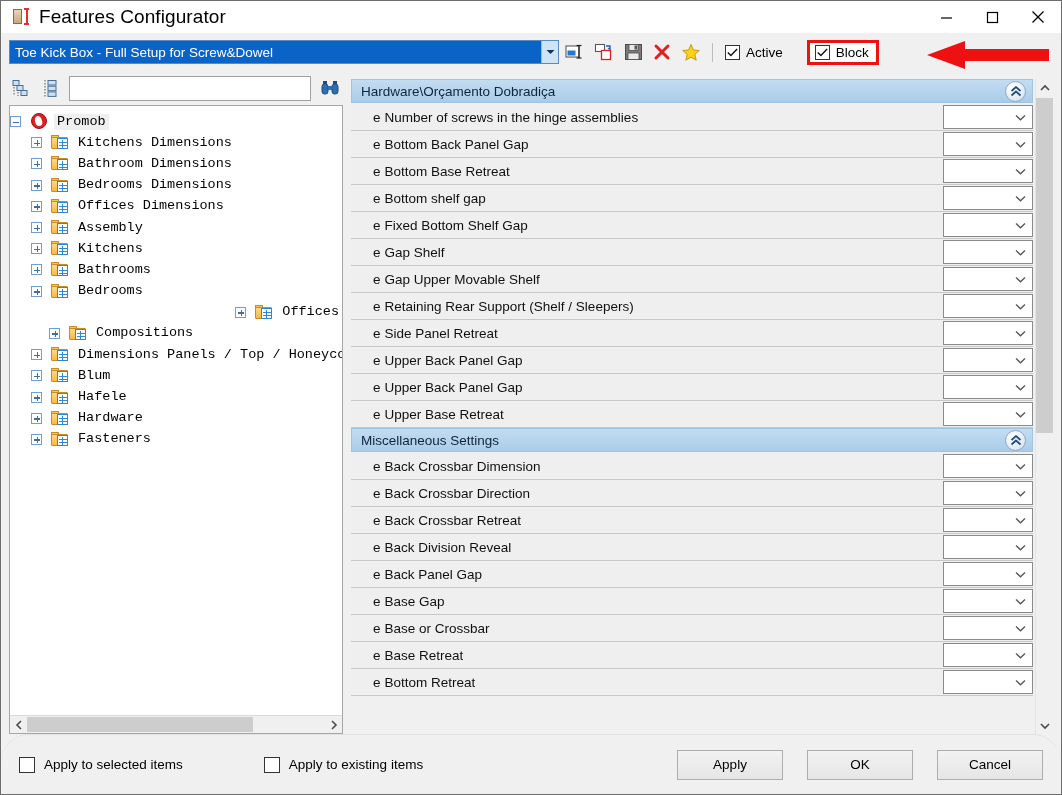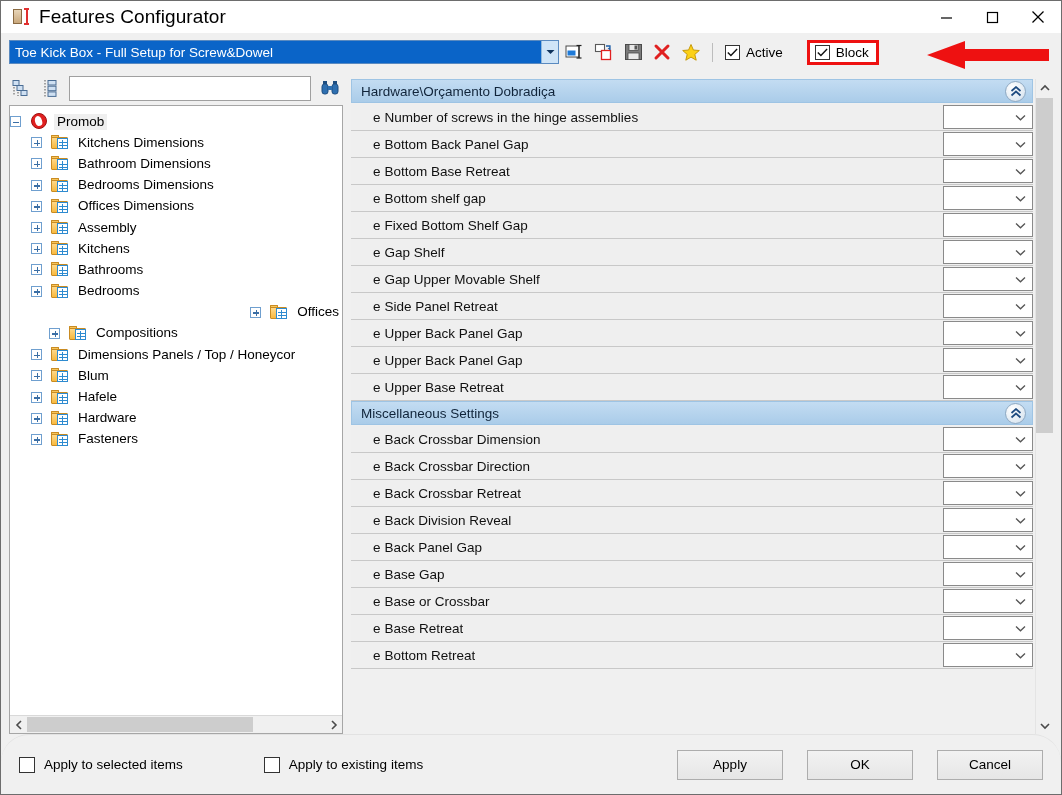--- a/index.html
+++ b/index.html
@@ -158,21 +158,21 @@
   .root-icon .circ {
     position:absolute; left:1px; top:0px; width:16px; height:16px;
     border-radius:50%; background:#e02020; border:1px solid #a01010;
     overflow:hidden;
   }
   .root-icon .circ:after {
     content:""; position:absolute; left:3px; top:2px; width:7px; height:10px;
     background:#fff; border-radius:50% 50% 45% 45%;
     transform:rotate(-18deg);
   }
-  .tnode .label { padding:0 3px; line-height:16px; }
+  .tnode .label { padding:0 3px; line-height:16px;font-family:Liberation Mono, monospace; }
   .tnode.root .label { background:#efefef; }
   .hscroll {
     height:18px; border-top:1px solid #d9d9d9; background:#f0f0f0;
     display:flex; align-items:center; flex:0 0 18px;
   }
   .hs-arrow { width:17px; height:17px; display:flex; align-items:center; justify-content:center; color:#5a5a5a; }
   .hs-track { flex:1; height:17px; position:relative; background:#f0f0f0; }
   .hs-thumb { position:absolute; left:0; top:1px; height:15px; width:226px; background:#cdcdcd; }
 
   
@@ -634,20 +634,29 @@
           <div class="prow">
             <div class="pname"><span class="epfx">e</span><span>Gap Upper Movable Shelf</span></div>
             <div class="pvalue">
               <span></span>
               <svg class="vchev" width="11" height="7" viewBox="0 0 11 7">
                 <path d="M1 1.5 L5.5 5.8 L10 1.5" fill="none" stroke="#555" stroke-width="1.3"></path>
               </svg>
             </div>
           </div>
           <div class="prow">
+            <div class="pname"><span class="epfx">e</span><span>Retaining Rear Support (Shelf / Sleepers)</span></div>
+            <div class="pvalue">
+              <span></span>
+              <svg class="vchev" width="11" height="7" viewBox="0 0 11 7">
+                <path d="M1 1.5 L5.5 5.8 L10 1.5" fill="none" stroke="#555" stroke-width="1.3"></path>
+              </svg>
+            </div>
+          </div>
+          <div class="prow">
             <div class="pname"><span class="epfx">e</span><span>Side Panel Retreat</span></div>
             <div class="pvalue">
               <span></span>
               <svg class="vchev" width="11" height="7" viewBox="0 0 11 7">
                 <path d="M1 1.5 L5.5 5.8 L10 1.5" fill="none" stroke="#555" stroke-width="1.3"></path>
               </svg>
             </div>
           </div>
           <div class="prow">
             <div class="pname"><span class="epfx">e</span><span>Upper Back Panel Gap</span></div>

